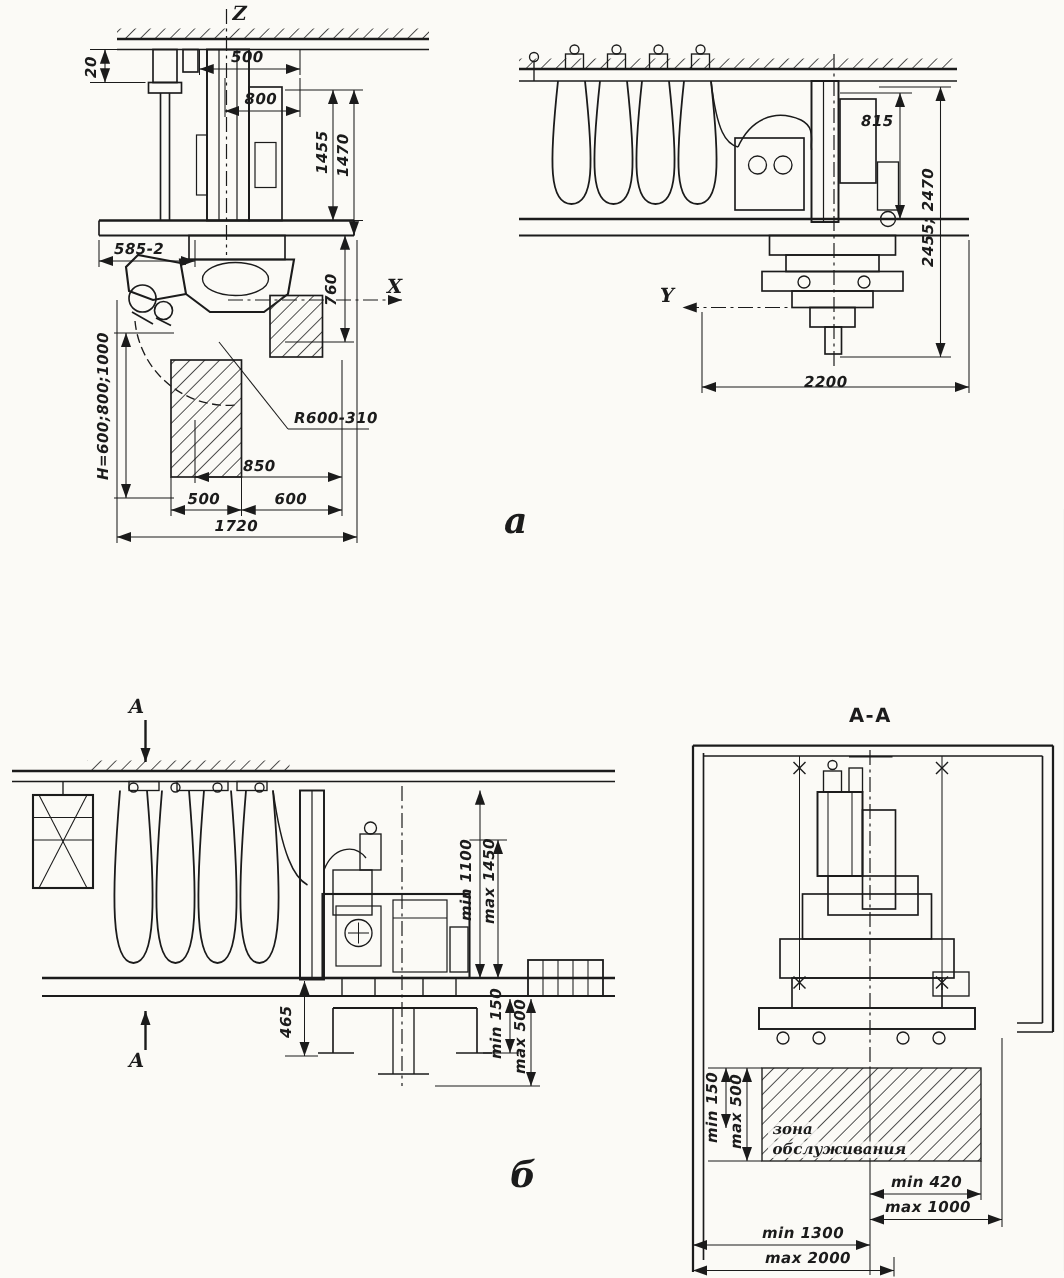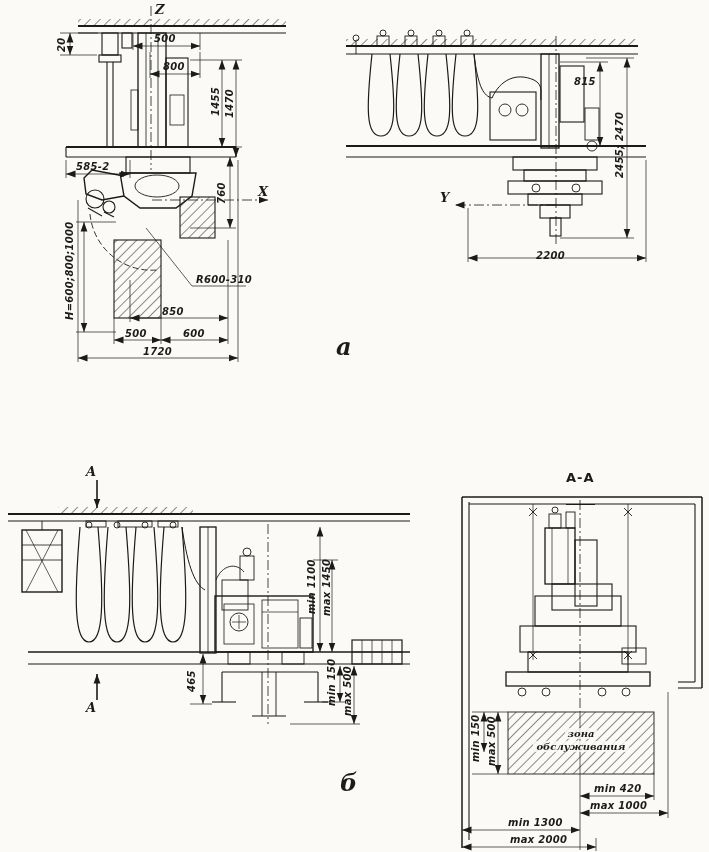--- a/index.html
+++ b/index.html
@@ -17,22 +17,23 @@
   }
   .dim.v { transform-origin:0 0; transform:rotate(-90deg); }
   .axis { font:italic 700 13px "DejaVu Serif", serif; white-space:nowrap; }
   .secmark { font:italic 700 13px "DejaVu Serif", serif; }
   .figlabel { font:italic 700 24px "DejaVu Serif", serif; }
   .sectitle {
     font:700 13px "DejaVu Sans", sans-serif; letter-spacing:1px;
     border-bottom:1.5px solid var(--ink); padding-bottom:19px;
   }
   .zone {
-    font:italic 600 10px "DejaVu Serif", serif; text-align:center;
+    font:italic 600 10px "DejaVu Serif", serif; text-align:left;
     line-height:1.25;
+    margin-top:20px;
   }
   .zone span { position:static; background:rgba(251,250,246,0.82); padding:0 3px; }
 </style>
 </head>
 <body>
 
 <div class="canvas">
 
   <svg width="709" height="852" viewBox="0 0 709 852">
     <defs>

